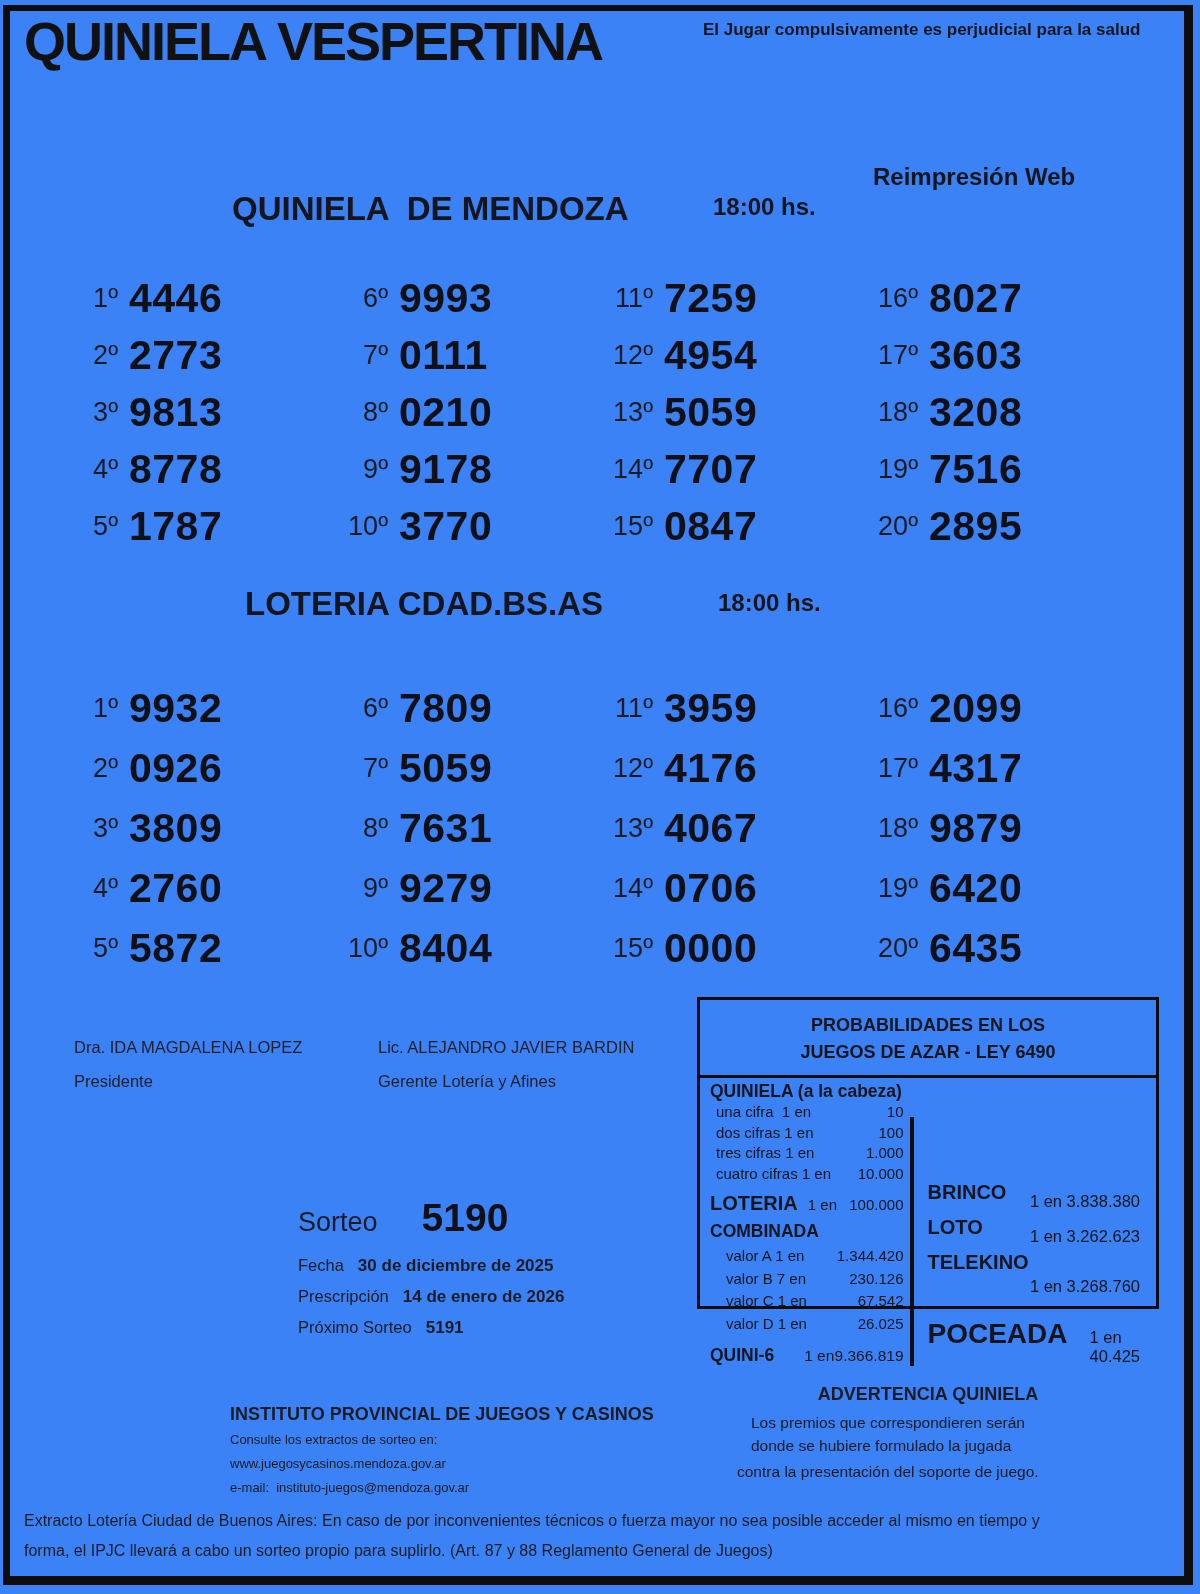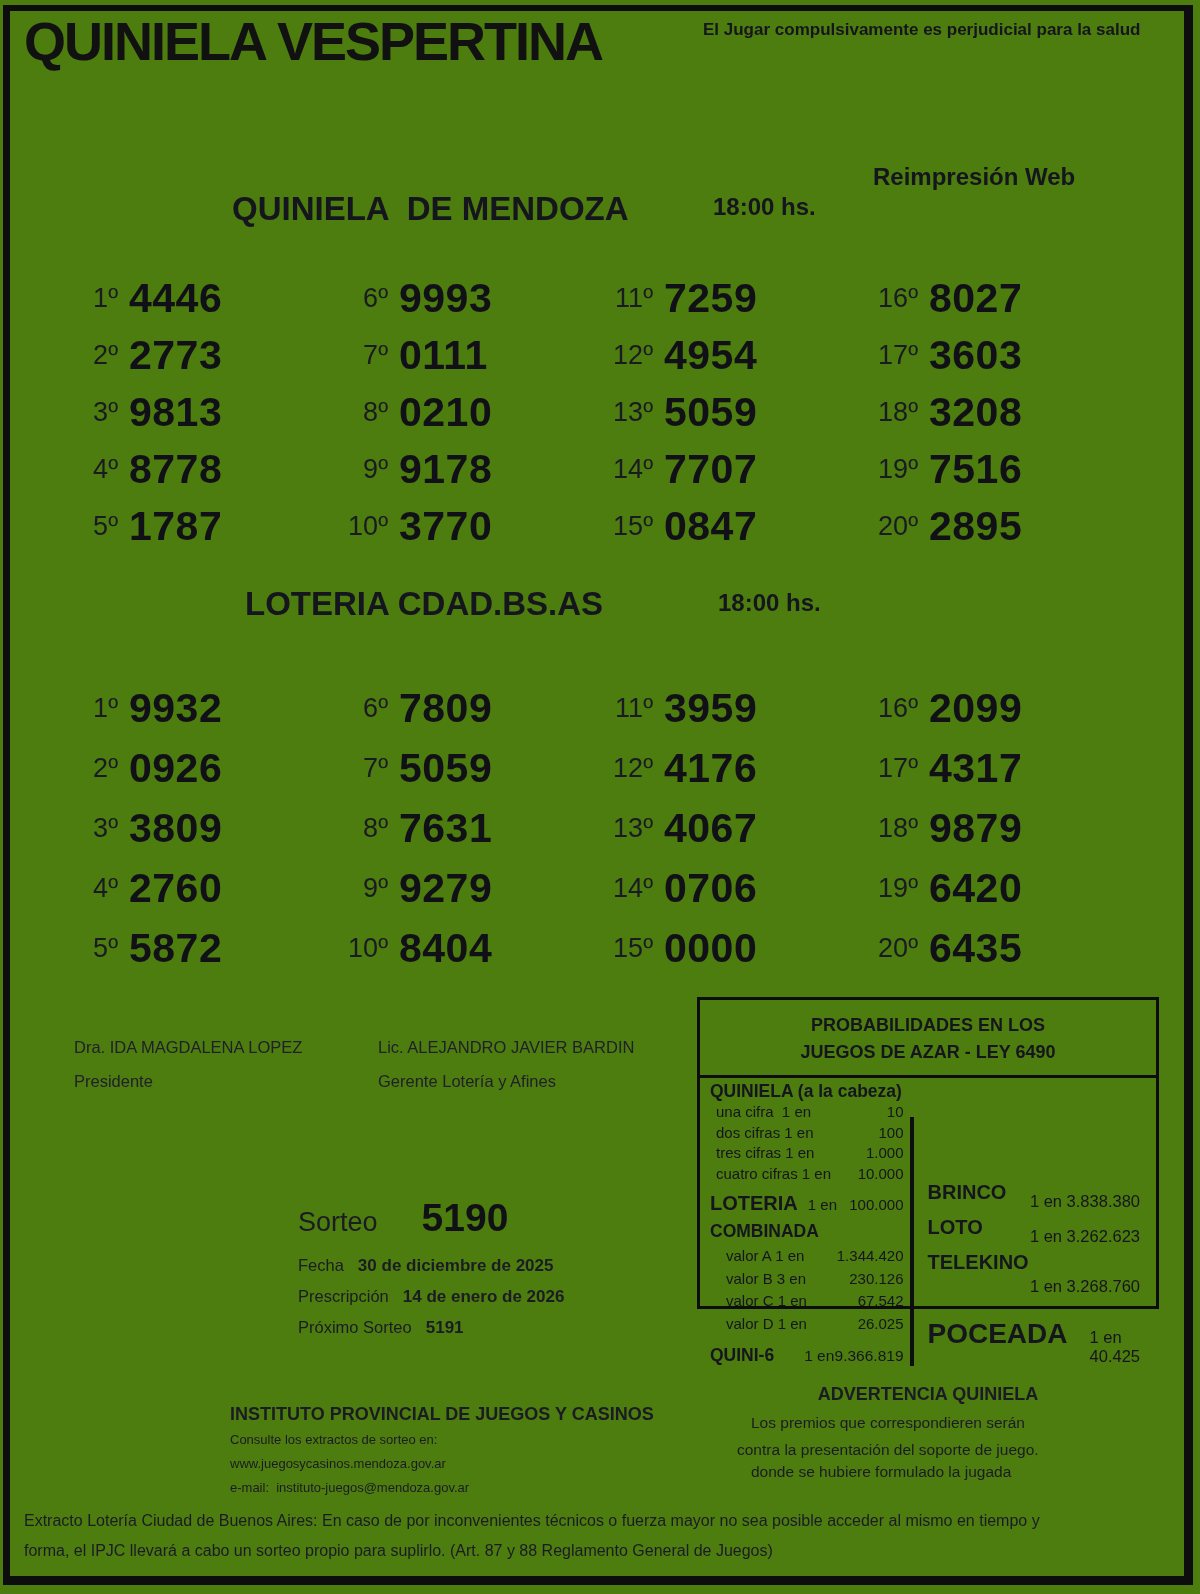--- a/index.html
+++ b/index.html
@@ -1,19 +1,19 @@
 <!DOCTYPE html>
 <html><head>
 <meta charset="utf-8">
 <style>
   html,body{margin:0;padding:0;background:#e9e9e9;}
   .page{
     position:relative;
     width:1200px;height:1594px;
-    background:#4d7c0f;
+    background:#3b82f6;
     font-family:"Liberation Sans", sans-serif;
     color:#1a1a1a;
     overflow:hidden;
     margin:0 auto;
   }
   .frame{
     position:absolute;left:3px;top:5px;
     width:1190px;height:1580px;
     border-style:solid;border-color:#0d0d0d;
     border-width:6px 9px 9px 7px;
@@ -351,21 +351,21 @@
           <span class="mid">1 en</span>
           <span class="val">100.000</span>
         </div>
         <div class="combinada-head">COMBINADA</div>
         <div class="valor-rows">
           <div class="prob-row">
               <span>valor A 1 en</span>
               <span>1.344.420</span>
             </div>
           <div class="prob-row">
-              <span>valor B 3 en</span>
+              <span>valor B 7 en</span>
               <span>230.126</span>
             </div>
           <div class="prob-row">
               <span>valor C 1 en</span>
               <span>67.542</span>
             </div>
           <div class="prob-row">
               <span>valor D 1 en</span>
               <span>26.025</span>
             </div>
@@ -394,22 +394,22 @@
           <span class="game-odds">1 en 40.425</span>
         </div>
       </div>
     </div>
   </div>
 
   <div class="adv">
     <div class="adv-title">ADVERTENCIA QUINIELA</div>
     <div class="adv-lines">
       <div class="adv-line">Los premios que correspondieren serán</div>
+      <div class="adv-line">donde se hubiere formulado la jugada</div>
       <div class="adv-line adv-line-last">contra la presentación del soporte de juego.</div>
-      <div class="adv-line">donde se hubiere formulado la jugada</div>
     </div>
   </div>
 
   <div class="inst">
     <div class="inst-name">INSTITUTO PROVINCIAL DE JUEGOS Y CASINOS</div>
     <div class="inst-line">Consulte los extractos de sorteo en:</div>
     <div class="inst-line">www.juegosycasinos.mendoza.gov.ar</div>
     <div class="inst-line pre">e-mail:  instituto-juegos@mendoza.gov.ar</div>
   </div>
 

